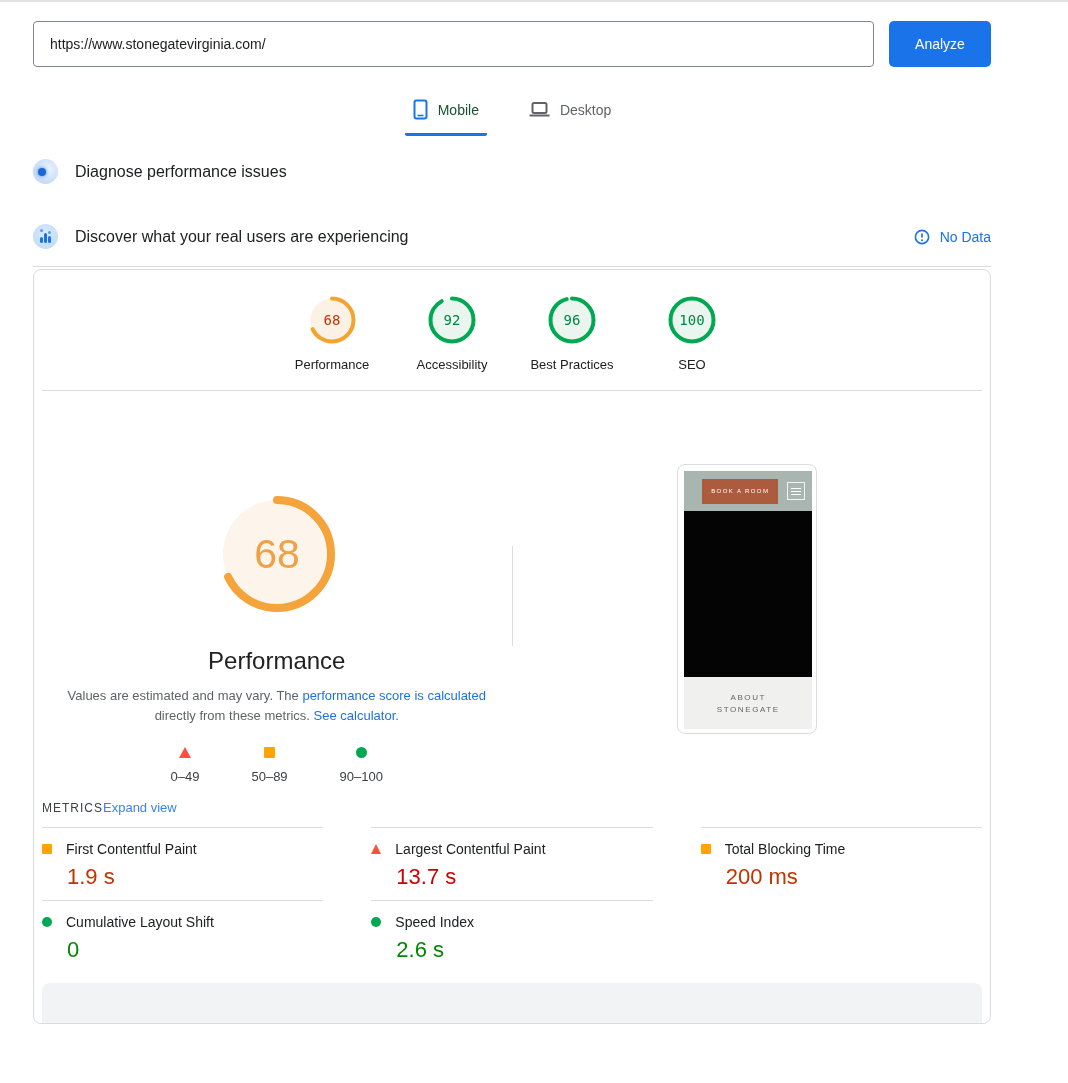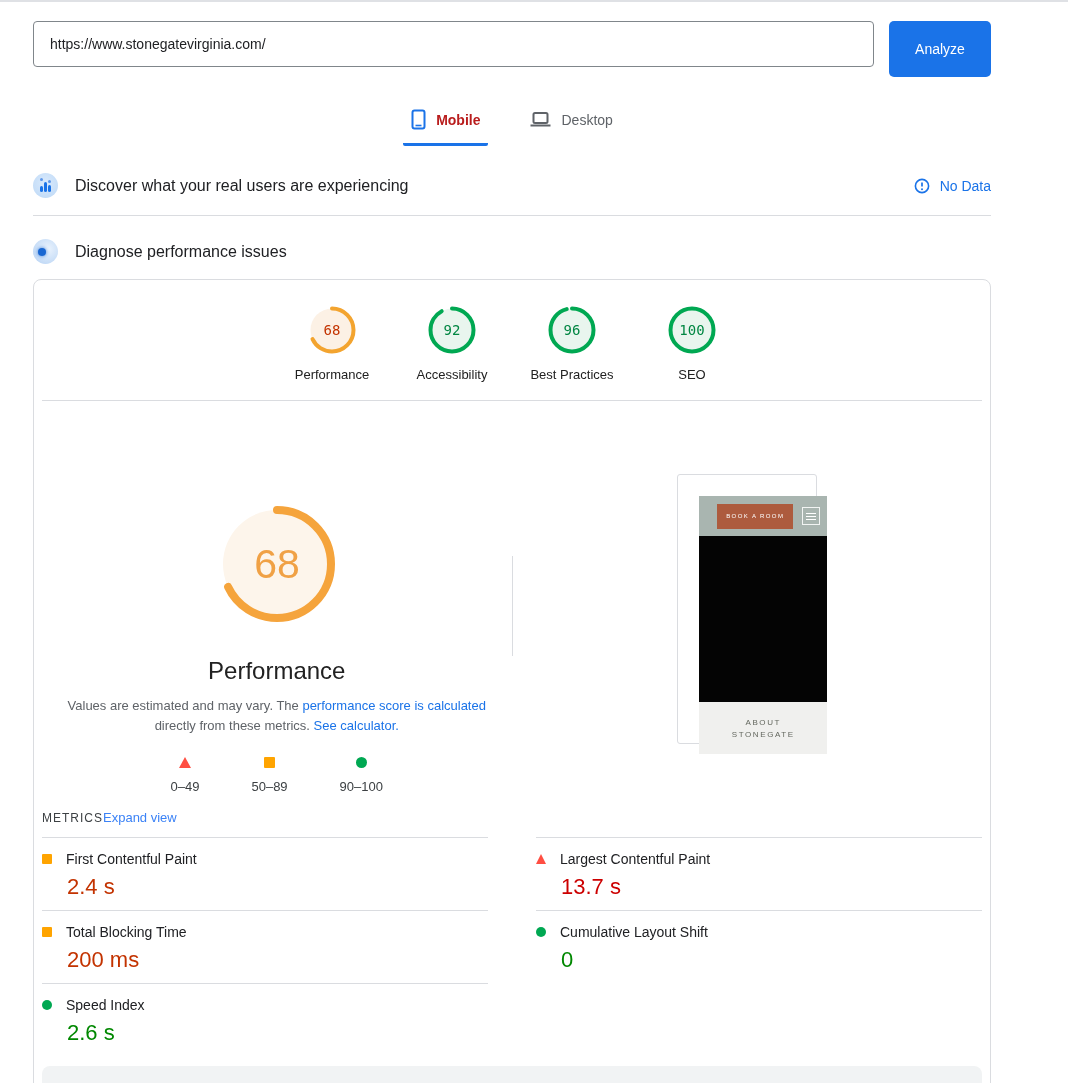--- a/index.html
+++ b/index.html
@@ -9,28 +9,28 @@
   .page { padding: 0 77px 0 33px; width: 1068px; }
   .content { width: 958px; }
 
   
   .report-title { font-size: 22px; font-weight: 400; color: #202124; margin-top: 20px; letter-spacing: .2px; }
 
   
   .url-row { display: flex; margin-top: 19px; gap: 15px; }
   .url-input { flex: 1; height: 46px; border: 1px solid #80868b; border-radius: 4px;
     padding: 8px 16px; font-size: 14px; color: #202124; font-family: "Liberation Sans", sans-serif; outline: none; }
-  .analyze-btn { width: 102px; height: 56px; background: #1a73e8; color: #fff; border: none;
+  .analyze-btn { width: 102px; height: 46px; background: #1a73e8; color: #fff; border: none;
     border-radius: 5px; font-size: 14px; font-weight: 500; cursor: pointer; font-family: "Liberation Sans", sans-serif; }
 
   
   .tabs { display: flex; justify-content: center; gap: 34px; margin-top: 26px; }
   .tab { display: flex; align-items: center; gap: 10px; padding: 6px 8px 13px; cursor: pointer;
     font-size: 14px; font-weight: 500; color: #5f6368; border-bottom: 3px solid transparent; }
-  .tab.active { color: #b91c1c; border-bottom: 3px solid #1a73e8; border-radius: 0 0 2px 2px; font-weight: bold; }
+  .tab.active { color: #14532d; border-bottom: 3px solid #1a73e8; border-radius: 0 0 2px 2px; }
 
   
   .section-row { display: flex; align-items: center; padding: 17px 0; }
   .section-row.discover { border-bottom: 1px solid #dadce0; margin-top: 10px; }
   .section-row.diagnose { margin-top: 6px; padding-bottom: 13px; }
   .section-title { font-size: 16px; color: #202124; margin-left: 17px; }
   .spacer { flex: 1; }
   .no-data { display: flex; align-items: center; gap: 10px; color: #1a73e8; font-size: 14px; cursor: pointer; }
 
   .crux-icon { width: 25px; height: 25px; border-radius: 50%;
@@ -72,38 +72,38 @@
   .disclaimer .lnk { color: #1a73e8; cursor: pointer; }
 
   .legend { display: flex; justify-content: center; margin-top: 21px; }
   .legend-item { display: flex; align-items: center; gap: 11px; margin: 0 26px; font-size: 13px; color: #3c4043; flex-direction: column; }
   .shape-triangle { width: 0; height: 0; border-left: 6px solid transparent; border-right: 6px solid transparent;
     border-bottom: 11px solid #ff4e42; }
   .shape-square { width: 11px; height: 11px; background: #ffa400; border-radius: 1px; }
   .shape-circle { width: 11px; height: 11px; background: #00a852; border-radius: 50%; }
 
   
-  .thumb { width: 140px; height: 270px; border: 1px solid #dadce0; border-radius: 3px; background: #fff;
-    padding: 21px; }
+  .thumb { width: 140px; height: 270px; border: 1px solid #dadce0; border-radius: 8px; background: #fff;
+    padding: 6px; }
   .thumb-inner { width: 128px; height: 258px; display: flex; flex-direction: column; }
   .thumb-header { height: 40px; background: #a9b5b0; display: flex; align-items: center; padding: 0 4px 0 10px; }
   .book-btn { width: 76px; height: 25px; background: #ad5b3e; border: none; color: #fff;
     font-size: 6px; letter-spacing: 1.4px; margin-left: 8px; cursor: pointer; font-family: "Liberation Sans", sans-serif; }
   .hamburger { width: 18px; height: 18px; border: 1px solid rgba(255,255,255,.85); margin-left: 9px;
     display: flex; flex-direction: column; justify-content: center; gap: 2px; align-items: center; cursor: pointer; }
   .hamburger i { display: block; width: 10px; height: 1px; background: #fff; }
   .thumb-body { height: 166px; background: #040404; }
   .thumb-footer { flex: 1; background: #f0f0ee; display: flex; flex-direction: column; align-items: center;
     justify-content: center; gap: 3px; color: #63675e; font-size: 8px; letter-spacing: 1.6px; }
 
   
   .metrics-head { display: flex; justify-content: flex-start; align-items: baseline; margin: 16px 0 0; padding-bottom: 12px; }
   .metrics-title { font-size: 12px; letter-spacing: 1px; font-weight: 500; color: #3c4043; }
   .expand-view { font-size: 13px; color: #3b82f6; cursor: pointer; }
-  .metrics-grid { display: grid; grid-template-columns: 1fr 1fr; column-gap: 48px; }
+  .metrics-grid { display: grid; grid-template-columns: 1fr 1fr 1fr; column-gap: 48px; }
   .metric-cell { border-top: 1px solid #dadce0; padding: 13px 0 10px; }
   .metric-label { display: flex; align-items: center; gap: 14px; font-size: 14px; color: #202124; }
   .m-icon { flex: none; }
   .m-square { width: 10px; height: 10px; background: #ffa400; border-radius: 1px; }
   .m-triangle { width: 0; height: 0; border-left: 5.5px solid transparent; border-right: 5.5px solid transparent;
     border-bottom: 10px solid #ff4e42; }
   .m-circle { width: 10px; height: 10px; background: #00a852; border-radius: 50%; }
   .metric-value { font-size: 22px; margin: 7px 0 0 25px; }
   .val-average { color: #c33300; }
   .val-poor { color: #cc0000; }
@@ -134,43 +134,43 @@
       </div>
       <div class="tab">
         <svg width="21" height="17" viewBox="0 0 21 17">
           <rect x="3.5" y="2" width="14" height="10" rx="1.5" fill="none" stroke="#5f6368" stroke-width="2"></rect>
           <line x1="0.5" y1="14.5" x2="20.5" y2="14.5" stroke="#5f6368" stroke-width="2"></line>
         </svg>
         <span>Desktop</span>
       </div>
     </div>
 
+    <div class="section-row diagnose">
+      <div class="lh-icon"></div>
+      <div class="section-title">Diagnose performance issues</div>
+    </div>
+
     <div class="section-row discover">
       <div class="crux-icon">
         <span class="bar b1"></span>
           <span class="bar b2"></span>
           <span class="bar b3"></span>
         <span class="dot d1"></span>
           <span class="dot d2"></span>
       </div>
       <div class="section-title">Discover what your real users are experiencing</div>
       <div class="spacer"></div>
       <div class="no-data">
         <svg width="16" height="16" viewBox="0 0 16 16">
           <circle cx="8" cy="8" r="6.6" fill="none" stroke="#1a73e8" stroke-width="1.6"></circle>
           <line x1="8" y1="4.6" x2="8" y2="8.6" stroke="#1a73e8" stroke-width="1.7"></line>
           <circle cx="8" cy="11.2" r="1" fill="#1a73e8"></circle>
         </svg>
         <span>No Data</span>
       </div>
-    </div>
-
-    <div class="section-row diagnose">
-      <div class="lh-icon"></div>
-      <div class="section-title">Diagnose performance issues</div>
     </div>
 
     <div class="card">
 
       <div class="scores-row">
         <div class="score-item avg">
           <svg width="48" height="48" viewBox="0 0 48 48">
             <circle cx="24" cy="24" r="21.5" fill="#fcf1e5"></circle>
             <circle cx="24" cy="24" r="21.5" fill="none" stroke="#f3a42f" stroke-width="4" pathLength="100" stroke-linecap="round" transform="rotate(-90 24 24)" stroke-dasharray="68 32"></circle>
             <text x="24" y="29" text-anchor="middle" class="gauge-num-small">68</text>
@@ -257,21 +257,21 @@
         <span class="metrics-title">METRICS</span>
         <span class="expand-view">Expand view</span>
       </div>
 
       <div class="metrics-grid">
         <div class="metric-cell">
           <div class="metric-label">
             <span class="m-icon m-square"></span>
             <span>First Contentful Paint</span>
           </div>
-          <div class="metric-value val-average">2.4 s</div>
+          <div class="metric-value val-average">1.9 s</div>
         </div>
         <div class="metric-cell">
           <div class="metric-label">
             <span class="m-icon m-triangle"></span>
             <span>Largest Contentful Paint</span>
           </div>
           <div class="metric-value val-poor">13.7 s</div>
         </div>
         <div class="metric-cell">
           <div class="metric-label">

